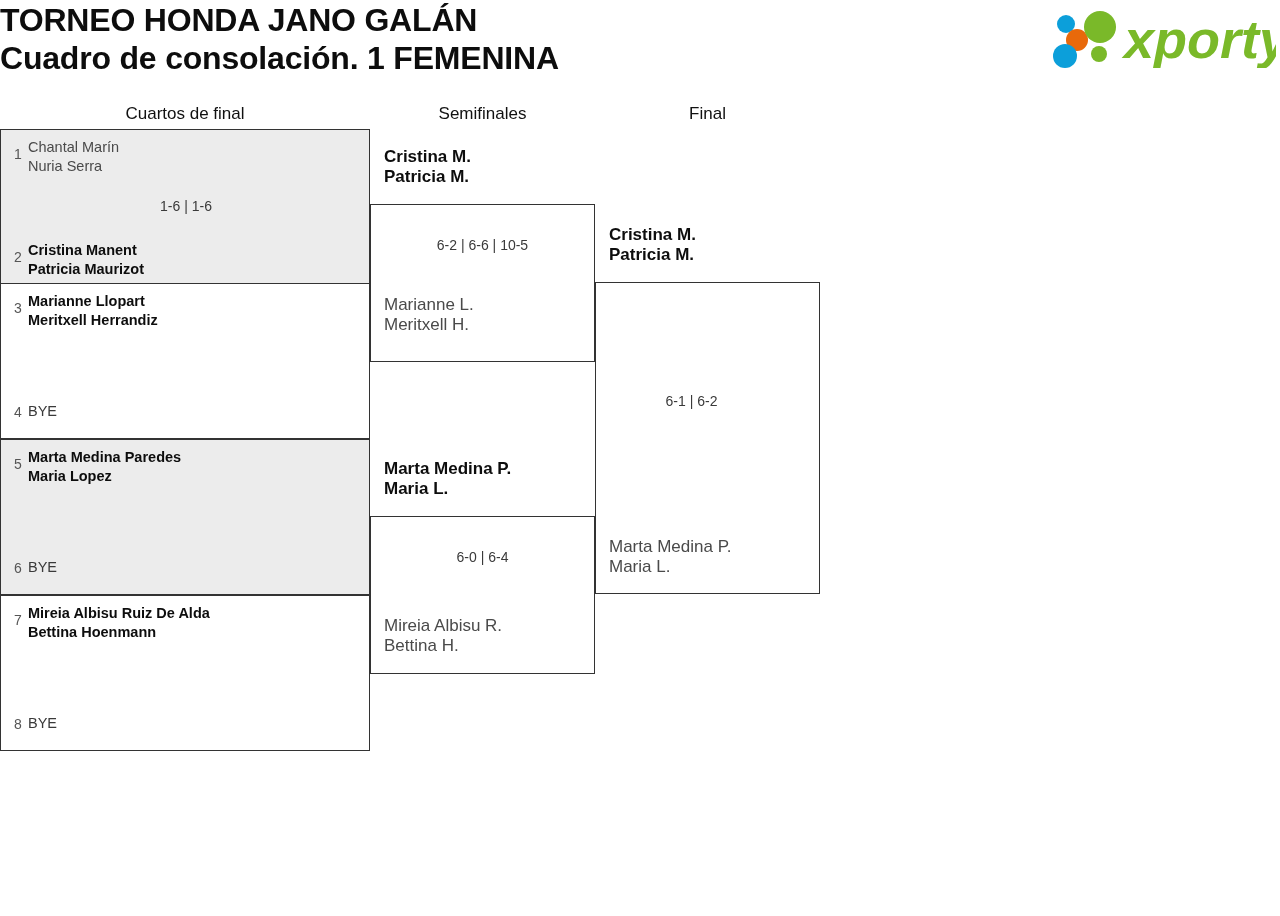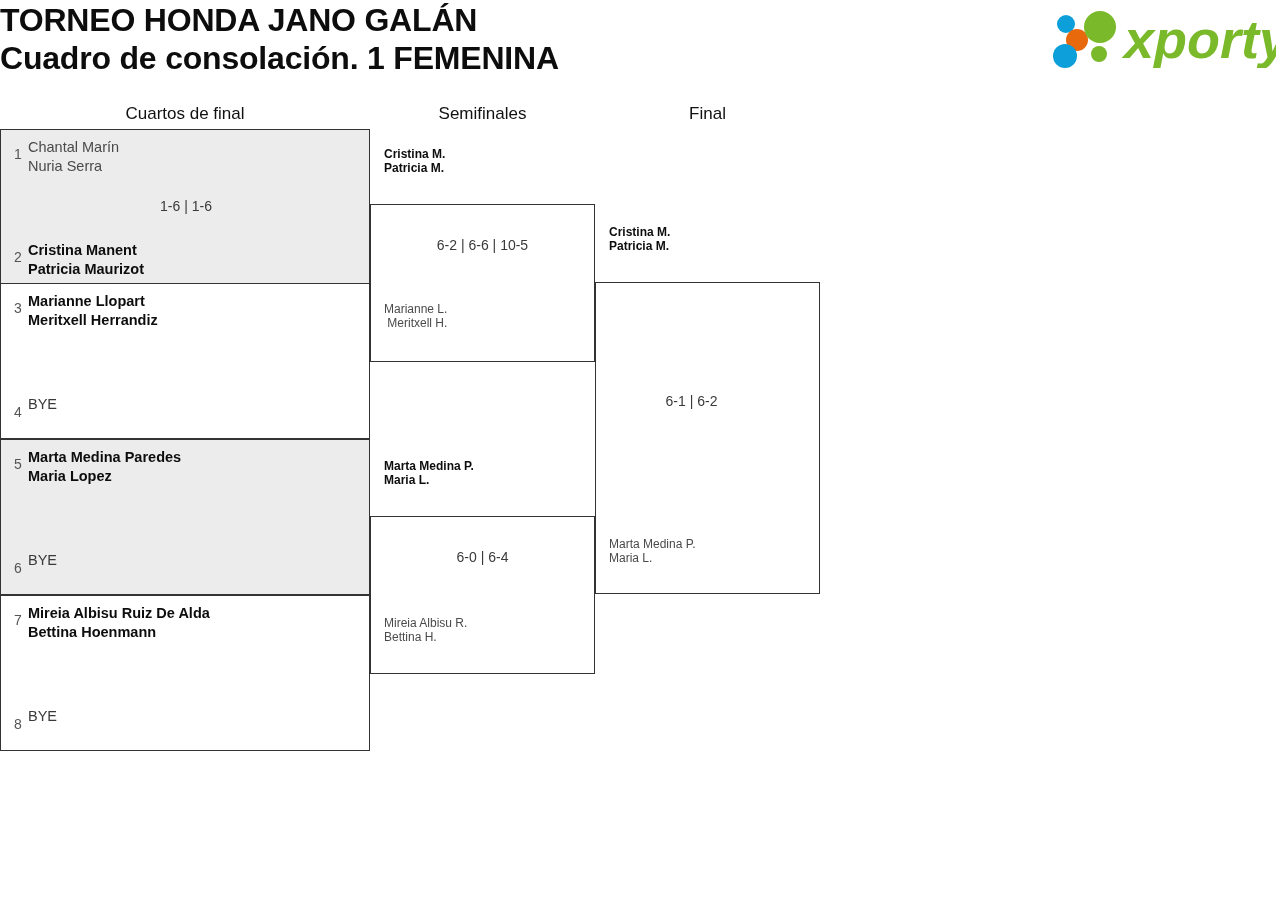--- a/index.html
+++ b/index.html
@@ -94,20 +94,21 @@
     white-space: nowrap;
   }
   .winner .pname { color: #0d0d0d; font-weight: 700; }
   .loser  .pname { color: #4a4a4a; font-weight: 400; }
   .bye-label {
     font-size: 14.5px;
     color: #3a3a3a;
     font-weight: 400;
     padding-top: 1px;
     white-space: nowrap;
+    margin-top: 7px;
   }
 
   
   .score {
     position: absolute;
     font-size: 14px;
     color: #3a3a3a;
     text-align: center;
     white-space: nowrap;
   }
@@ -117,21 +118,21 @@
     position: absolute;
     border: 1px solid #333333;
     background: transparent;
   }
 
   
   .r2-slot, .r3-slot {
     position: absolute;
     padding-left: 7px;
   }
-  .r2-slot .pname, .r3-slot .pname { font-size: 12px; }
+  .r2-slot .pname, .r3-slot .pname { font-size: 17px; }
 </style>
 </head>
 <body>
 
 <div id="header">
   <div id="title-block">
     <div class="title-line">TORNEO HONDA JANO GALÁN</div>
     <div class="title-line">Cuadro de consolación. 1 FEMENINA</div>
   </div>
 
@@ -217,21 +218,21 @@
       <span class="bye-label">BYE</span>
     </div>
   </div>
 
   <div class="r2-slot winner" style="left:377px; top:18px;">
     <span class="pname">Cristina M.</span>
     <span class="pname">Patricia M.</span>
   </div>
   <div class="match-box" style="left:370px; top:75px; width:225px; height:158px;"></div>
   <div class="score" style="left:370px; top:108px; width:225px;">6-2 | 6-6 | 10-5</div>
-  <div class="r2-slot loser" style="left:377px; top:173px;text-align:right;">
+  <div class="r2-slot loser" style="left:377px; top:166px;">
     <span class="pname">Marianne L.</span>
     <span class="pname">Meritxell H.</span>
   </div>
 
   <div class="r2-slot winner" style="left:377px; top:330px;">
     <span class="pname">Marta Medina P.</span>
     <span class="pname">Maria L.</span>
   </div>
   <div class="match-box" style="left:370px; top:387px; width:225px; height:158px;"></div>
   <div class="score" style="left:370px; top:420px; width:225px;">6-0 | 6-4</div>

